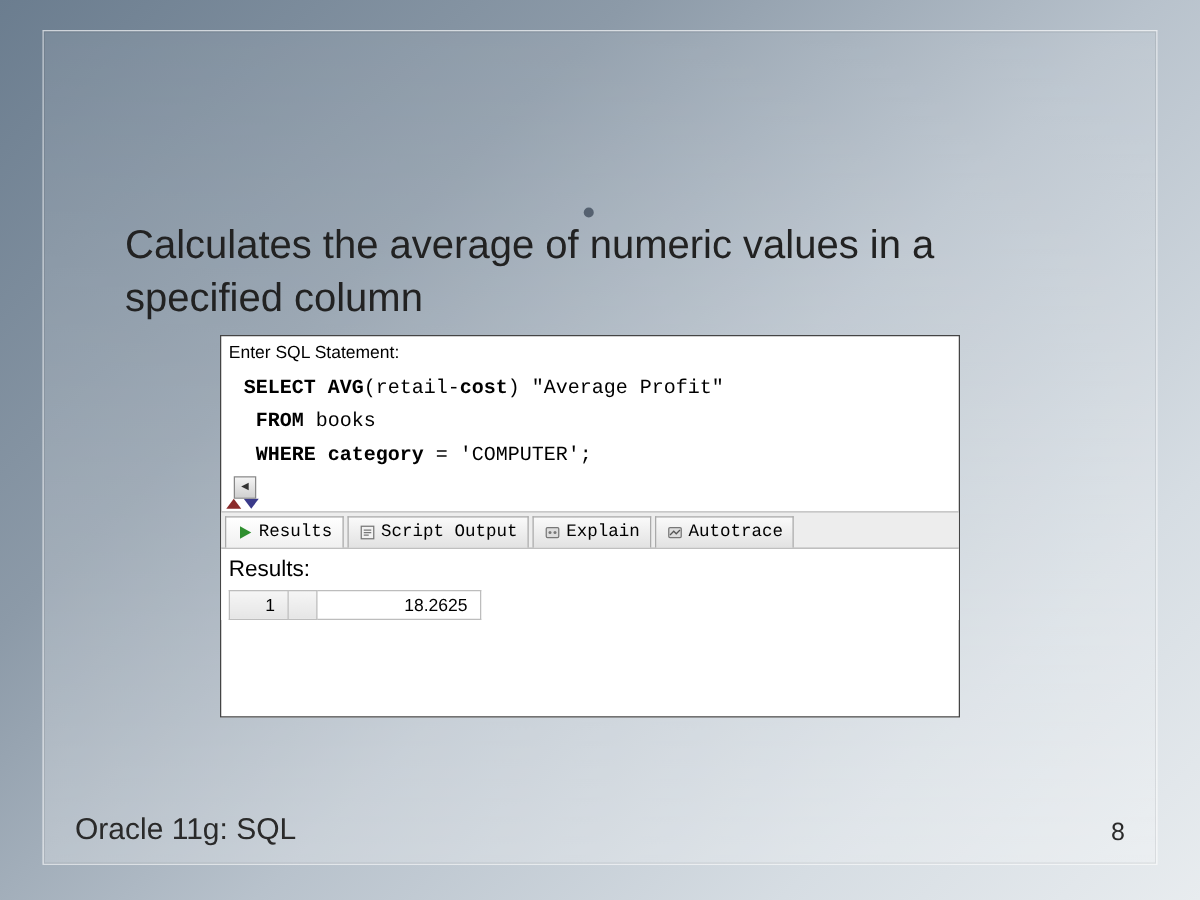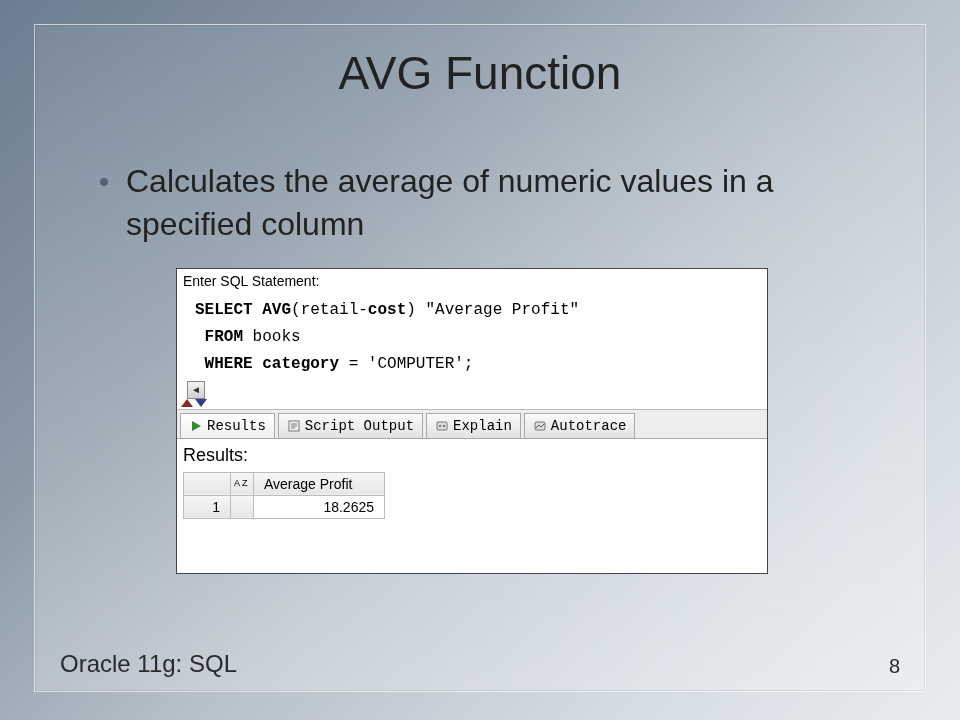--- a/index.html
+++ b/index.html
@@ -33,25 +33,26 @@
     top: 46px;
     left: 0;
     width: 100%;
     text-align: center;
     font-size: 46px;
     color: #222;
     font-weight: 400;
   }
   .bullet-row {
     position: absolute;
-    top: 160px;
+    top: 148px;
     left: 100px;
     right: 100px;
     display: flex;
-    align-items: flex-start;
+    align-items: center;
+    flex-direction: column;
   }
   .bullet-dot {
     width: 8px;
     height: 8px;
     border-radius: 50%;
     background: #556170;
     margin-top: 18px;
     margin-right: 18px;
     flex: 0 0 auto;
   }
@@ -197,21 +198,20 @@
     font-size: 20px;
     color: #2a2a2a;
   }
 </style>
 </head>
 <body>
 
 <div class="slide">
   <div class="inner-frame"></div>
 
-  <div class="title">AVG Function</div>
 
   <div class="bullet-row">
     <div class="bullet-dot"></div>
     <div class="bullet-text">Calculates the average of numeric values in a specified column</div>
   </div>
 
   <div class="sql-panel">
     <div class="panel-label">Enter SQL Statement:</div>
 
     <div class="sql-text"><b>SELECT</b> <b>AVG</b><span>(retail-</span><b>cost</b><span>) "Average Profit"</span>
@@ -264,26 +264,20 @@
             </svg>
         </span>
         <span>Autotrace</span>
       </div>
     </div>
 
     <div class="results-area">
       <div class="results-label">Results:</div>
       <table class="results-grid">
         <tbody>
-            <tr>
-          <th class="corner-cell"></th>
-          <th class="az-cell">A
-Z</th>
-          <th>Average Profit</th>
-        </tr>
         <tr>
           <td class="rownum-cell">1</td>
           <td class="az-cell"></td>
           <td class="val-cell">18.2625</td>
         </tr>
       </tbody>
         </table>
     </div>
   </div>
 

